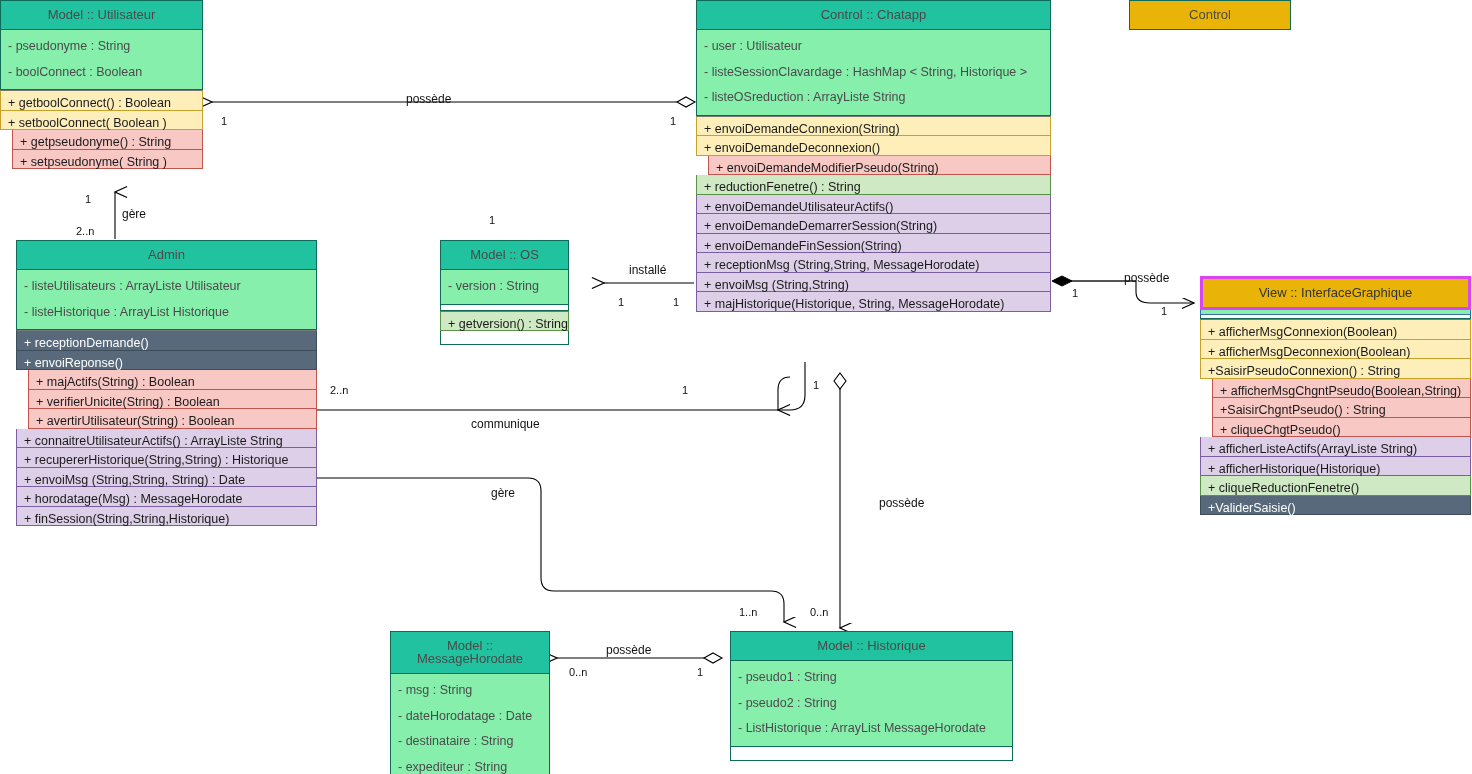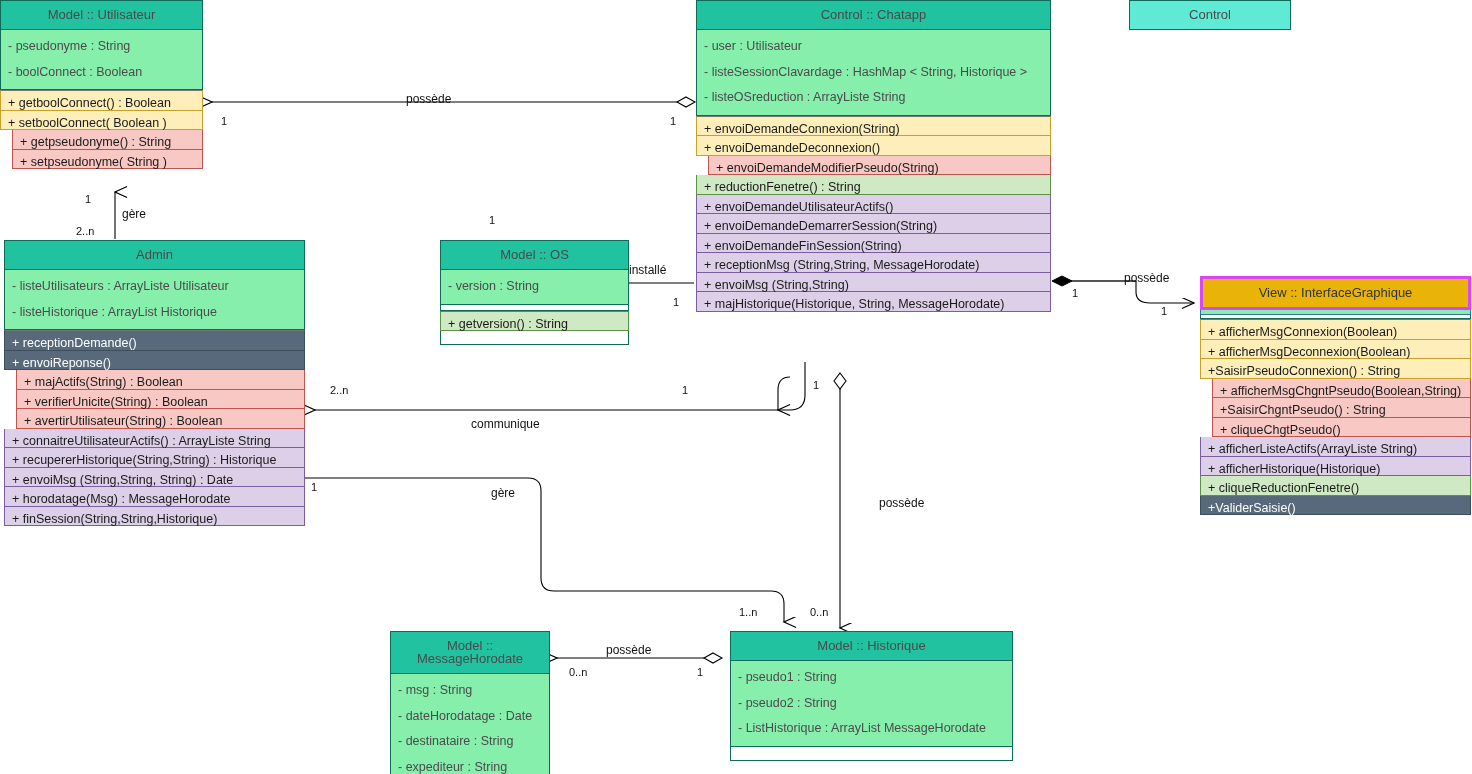--- a/index.html
+++ b/index.html
@@ -15,21 +15,21 @@
     box-sizing:border-box;
     text-align:center;
     color:#4a4a4a;
     font-size:13px;
     line-height:1;
     padding:7px 4px 8px;
     background:#21c2a0;
     border:1px solid #0e6b58;
   }
   .uml .hdr.blue{background:#eab308;border:3px solid #d946ef;color:#333;margin-top:36px;}
-  .uml .hdr.plain{background:#5eead4;border:1px solid #0e6b58;}
+  .uml .hdr.plain{background:#eab308;border:1px solid #0e6b58;}
   .uml .attrs{
     box-sizing:border-box;
     background:#86efac;
     border:1px solid #0e6b58;
     border-top:none;
     padding:4px 0 4px;
   }
   .uml .attrs.blue{border-color:#3a6ea8;}
   .uml .attr{
     box-sizing:border-box;
@@ -211,41 +211,41 @@
       <div class="op purple">+ receptionMsg (String,String, MessageHorodate)</div>
       <div class="op purple">+ envoiMsg (String,String)</div>
       <div class="op purple">+ majHistorique(Historique, String, MessageHorodate)</div>
     </div>
   </div>
 
   <div class="uml" style="left:1129px;top:0px;width:162px;">
     <div class="hdr plain">Control</div>
   </div>
 
-  <div class="uml" style="left:4px;top:240px;width:301px;">
+  <div class="uml" style="left:16px;top:240px;width:301px;">
     <div class="hdr">Admin</div>
     <div class="attrs">
       <div class="attr">- listeUtilisateurs : ArrayListe Utilisateur</div>
       <div class="attr">- listeHistorique :  ArrayList Historique</div>
     </div>
     <div class="ops">
       <div class="op slate first">+ receptionDemande()</div>
       <div class="op slate">+ envoiReponse()</div>
       <div class="op red">+ majActifs(String) : Boolean</div>
       <div class="op red">+ verifierUnicite(String) : Boolean</div>
       <div class="op red">+ avertirUtilisateur(String) : Boolean</div>
       <div class="op purple">+ connaitreUtilisateurActifs() :  ArrayListe String</div>
       <div class="op purple">+ recupererHistorique(String,String) :  Historique</div>
       <div class="op purple">+ envoiMsg (String,String, String) : Date</div>
       <div class="op purple">+ horodatage(Msg) : MessageHorodate</div>
       <div class="op purple">+ finSession(String,String,Historique)</div>
     </div>
   </div>
 
-  <div class="uml" style="left:440px;top:240px;width:189px;">
+  <div class="uml" style="left:440px;top:240px;width:129px;">
     <div class="hdr">Model :: OS</div>
     <div class="attrs">
       <div class="attr">- version : String</div>
     </div>
     <div class="sep"></div>
     <div class="ops">
       <div class="op green first">+ getversion() : String</div>
     </div>
     <div class="empty"></div>
   </div>

